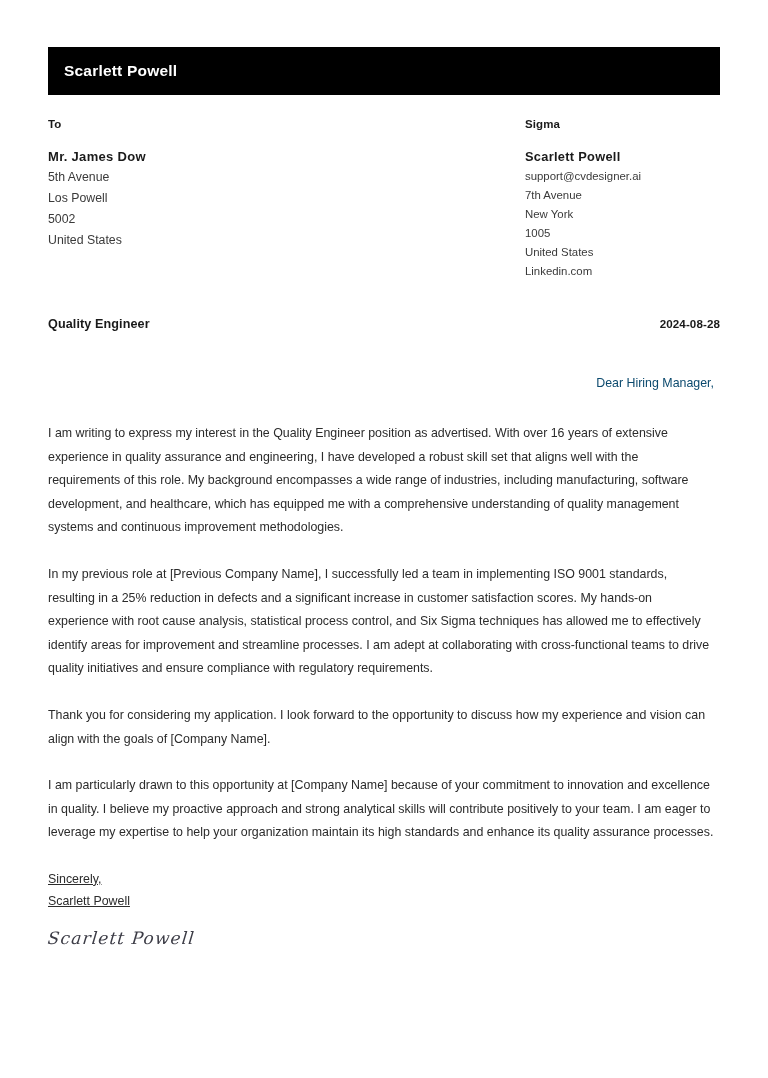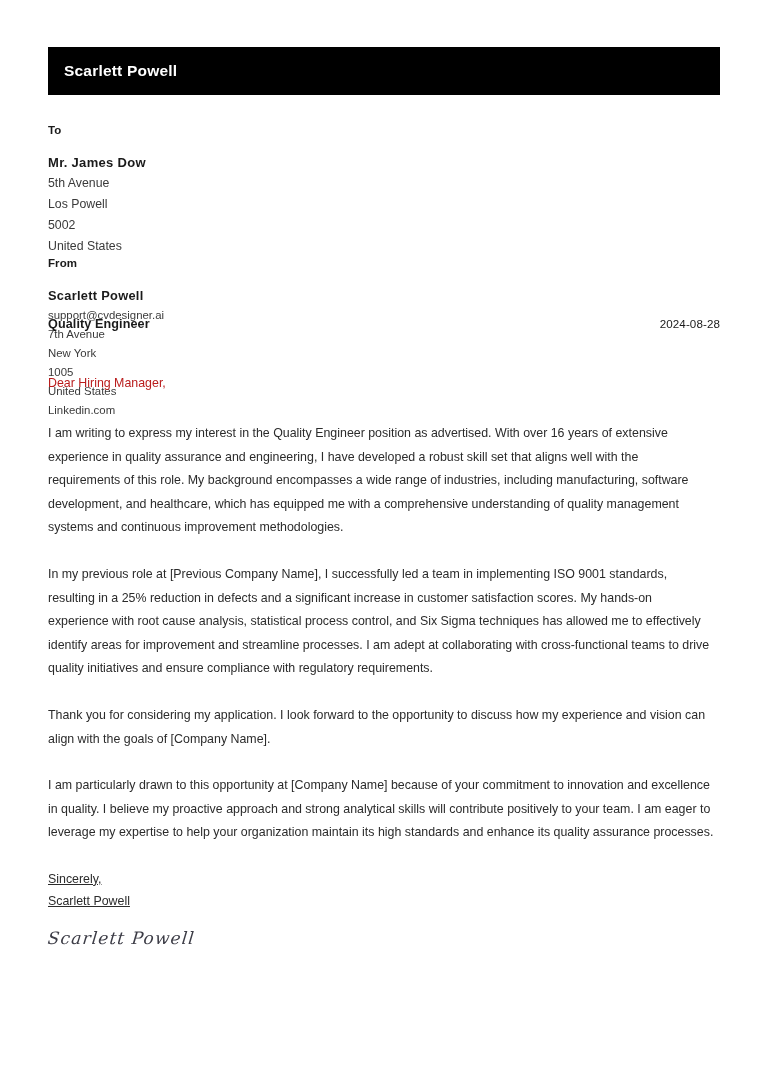--- a/index.html
+++ b/index.html
@@ -38,24 +38,23 @@
     font-size: 15.5px;
     font-weight: bold;
     letter-spacing: 0.2px;
     padding-left: 16px;
   }
 
   
   .address-row {
     position: absolute;
     left: 48px;
-    top: 124px;
+    top: 118px;
     width: 672px;
     display: flex;
-    flex-direction: column;
   }
   .addr-col-to   { width: 477px; }
   .addr-col-from { width: 195px; }
 
   .addr-label {
     font-size: 11.5px;
     font-weight: bold;
     color: #1a1a1a;
     margin-bottom: 16px;
     letter-spacing: 0.1px;
@@ -90,37 +89,38 @@
     align-items: baseline;
   }
   .job-title {
     font-size: 12.6px;
     font-weight: bold;
     color: #1a1a1a;
     letter-spacing: 0.1px;
   }
   .letter-date {
     font-size: 11.6px;
-    font-weight: normal;
+    font-weight: bold;
     color: #1a1a1a;
     letter-spacing: 0.1px;
   }
 
   
   .letter-body {
     position: absolute;
     left: 48px;
     top: 372px;
     width: 666px;
   }
   .salutation {
     font-size: 12.4px;
-    color: #b91c1c;
+    color: #0c4a6e;
     line-height: 22px;
     margin: 0 0 28px 0;
+    text-align: right;
   }
   .body-para {
     font-size: 12.4px;
     color: #2b2b2b;
     line-height: 23.6px;
     margin: 16px 0 23px 0;
     text-align: left;
   }
   .closing-block {
     margin-top: 9px;
@@ -156,21 +156,21 @@
     <div class="addr-col-to">
       <div class="addr-label">To</div>
       <div class="addr-name">Mr. James Dow</div>
       <div class="addr-line">5th Avenue</div>
       <div class="addr-line">Los Powell</div>
       <div class="addr-line">5002</div>
       <div class="addr-line">United States</div>
     </div>
 
     <div class="addr-col-from">
-      <div class="addr-label">From</div>
+      <div class="addr-label">Sigma</div>
       <div class="addr-name">Scarlett Powell</div>
       <div class="addr-line">support@cvdesigner.ai</div>
       <div class="addr-line">7th Avenue</div>
       <div class="addr-line">New York</div>
       <div class="addr-line">1005</div>
       <div class="addr-line">United States</div>
       <div class="addr-line">Linkedin.com</div>
     </div>
 
   </div>

